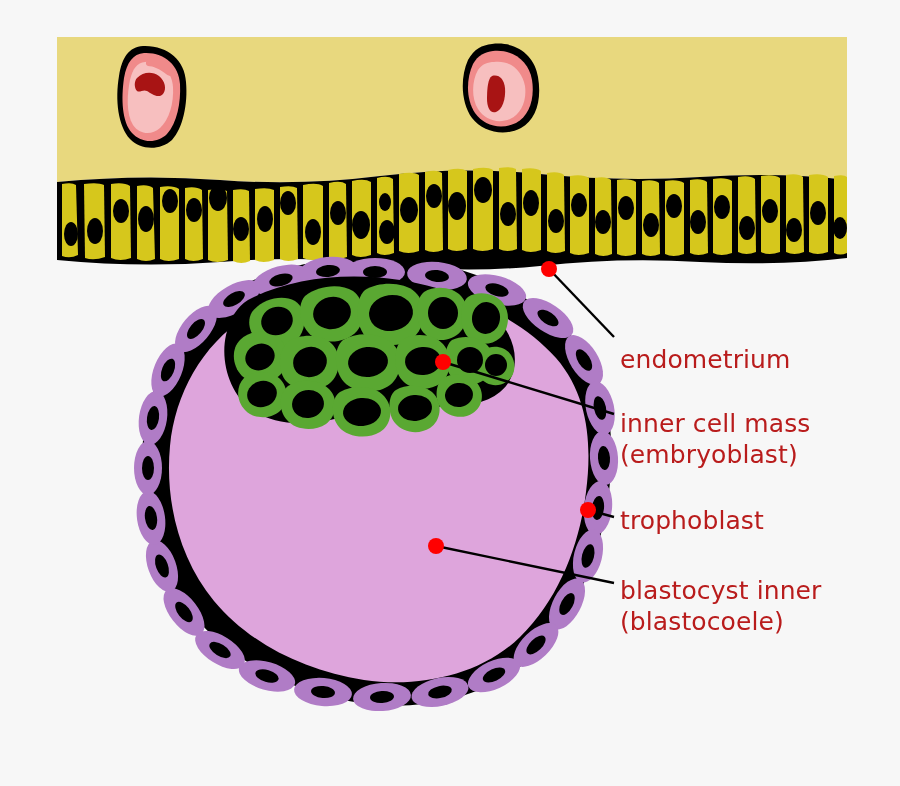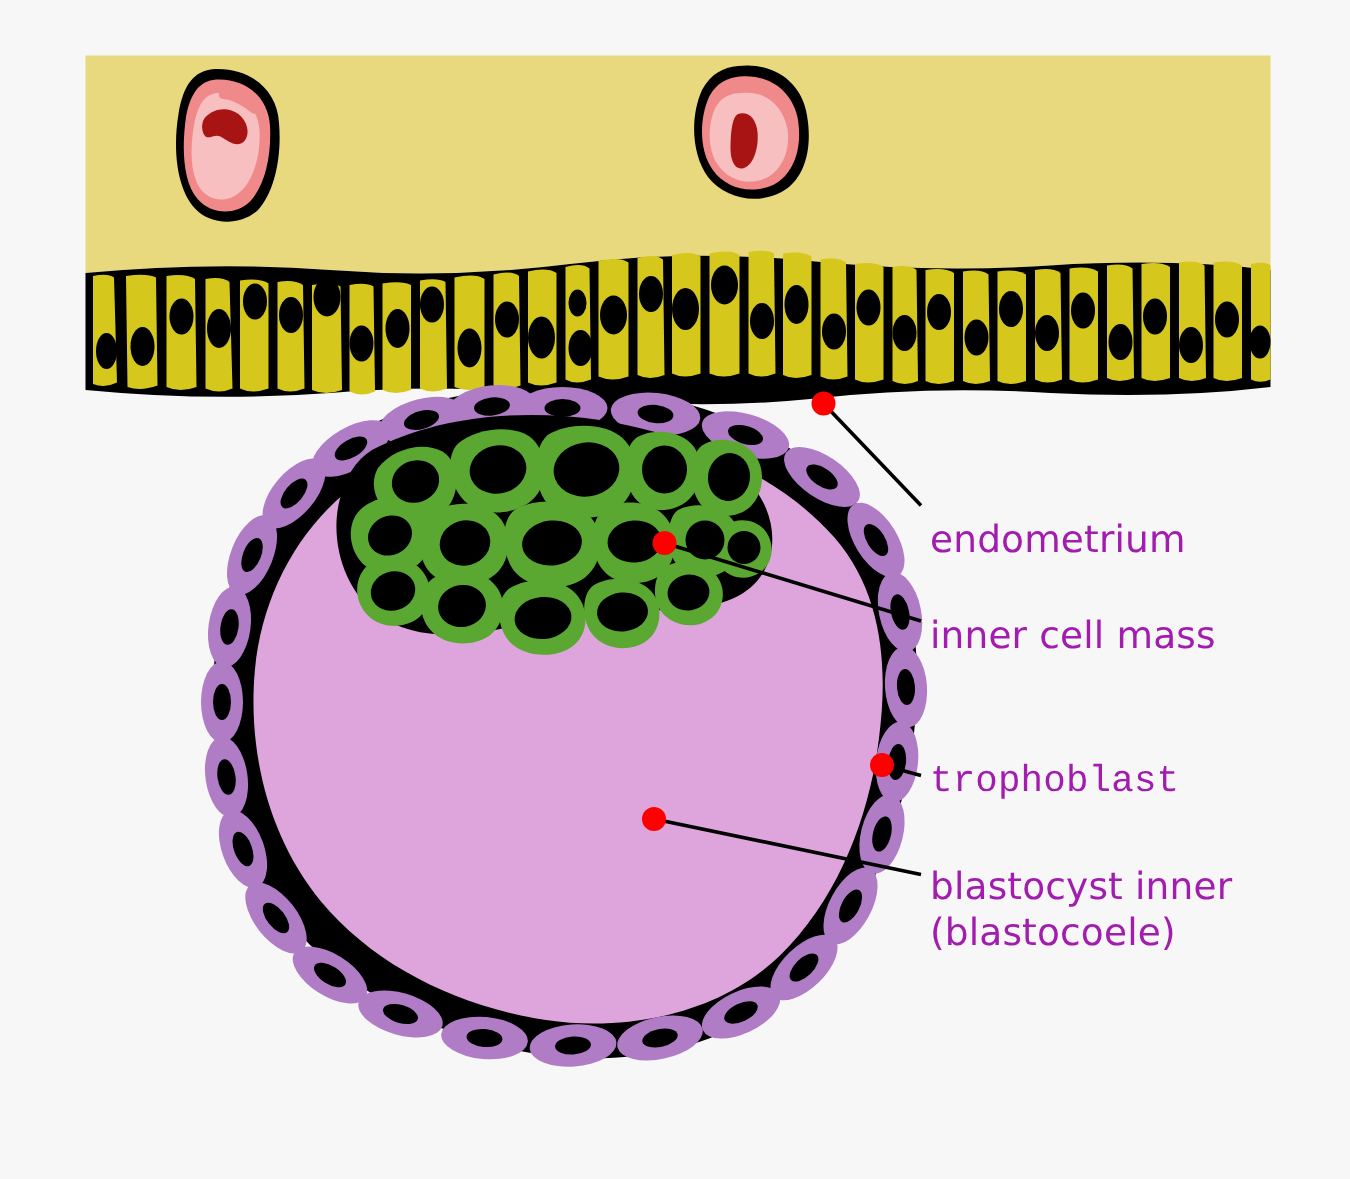--- a/index.html
+++ b/index.html
@@ -21,21 +21,21 @@
     left: 0;
     top: 0;
     width: 900px;
     height: 786px;
   }
   .label-text {
     position: absolute;
     font-family: "DejaVu Sans", sans-serif;
     font-size: 25px;
     line-height: 31px;
-    color: #a21caf;
+    color: #b91c1c;
     white-space: pre;
     letter-spacing: 0.1px;
   }
 </style>
 </head>
 <body>
 
 <div id="stage">
 
   <svg id="figure-svg" viewBox="0 0 900 786">
@@ -279,19 +279,20 @@
       <circle cx="549" cy="269" r="8" fill="#ff0000"></circle>
       <circle cx="443" cy="362" r="8" fill="#ff0000"></circle>
       <circle cx="588" cy="510" r="8" fill="#ff0000"></circle>
       <circle cx="436" cy="546" r="8" fill="#ff0000"></circle>
     </g>
   </svg>
 
   <div class="label-text" style="left:620px; top:344px;">endometrium</div>
 
   <div class="label-text" style="left:620px; top:408px;">inner cell mass</div>
-
-  <div class="label-text" style="left:620px; top:505px;font-family:Liberation Mono, monospace;">trophoblast</div>
+  <div class="label-text" style="left:620px; top:439px;">(embryoblast)</div>
+
+  <div class="label-text" style="left:620px; top:505px;">trophoblast</div>
 
   <div class="label-text" style="left:620px; top:575px;">blastocyst inner</div>
   <div class="label-text" style="left:620px; top:606px;text-align:center;">(blastocoele)</div>
 
 </div>
 
 </body></html>

